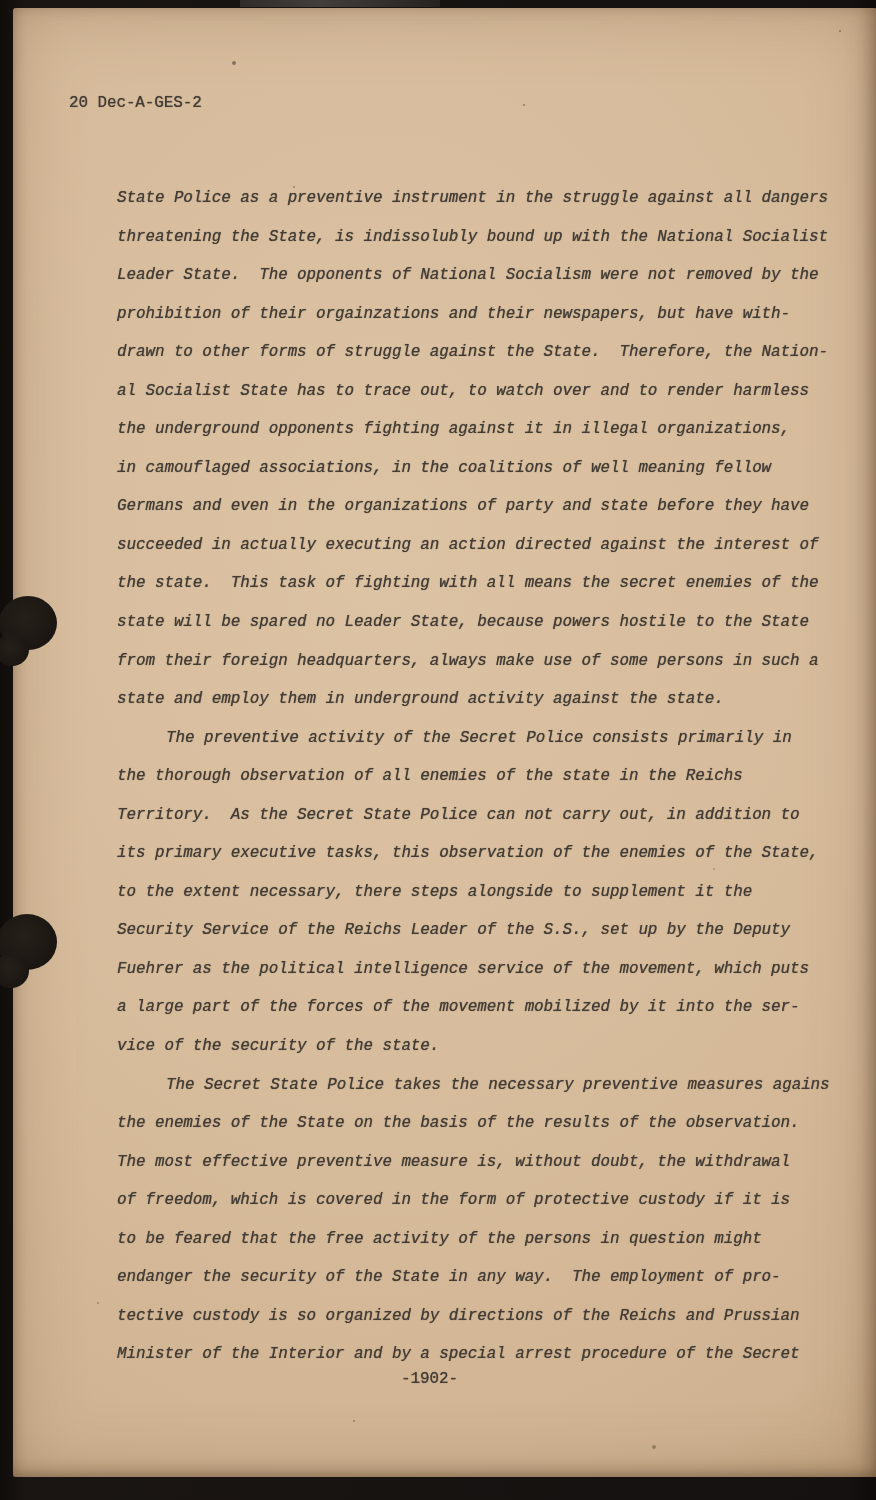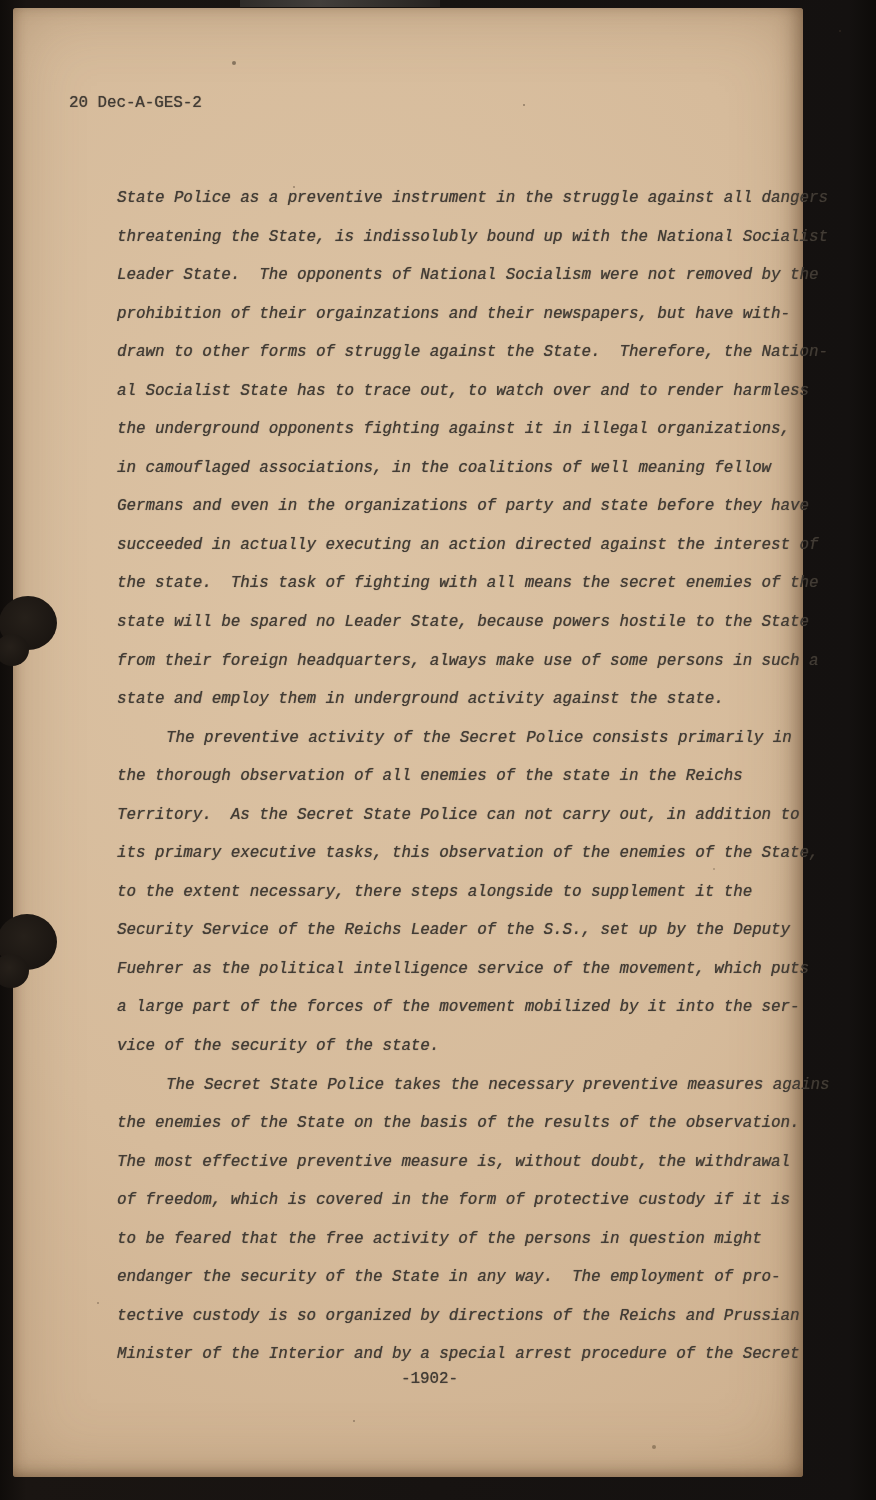--- a/index.html
+++ b/index.html
@@ -28,21 +28,21 @@
     left: 240px; top: 0;
     width: 200px; height: 7px;
     background: linear-gradient(90deg, #3a3734, #55514d 40%, #2c2927);
     opacity: 0.7;
   }
 
   .paper {
     position: absolute;
     left: 13px;
     top: 8px;
-    width: 790px;
+    width: 864px;
     height: 1469px;
     background:
       radial-gradient(ellipse 900px 1200px at 42% 36%, #dcc3a4 0%, #d6bb9b 55%, #cfb291 85%, #c3a480 100%);
     border-radius: 3px;
     box-shadow:
       inset 0 0 70px rgba(110, 80, 50, 0.30),
       inset -14px 0 22px -10px rgba(80, 55, 32, 0.55),
       inset 0 -10px 18px -8px rgba(80, 55, 32, 0.40),
       inset 6px 0 14px -6px rgba(90, 62, 38, 0.35);
   }

